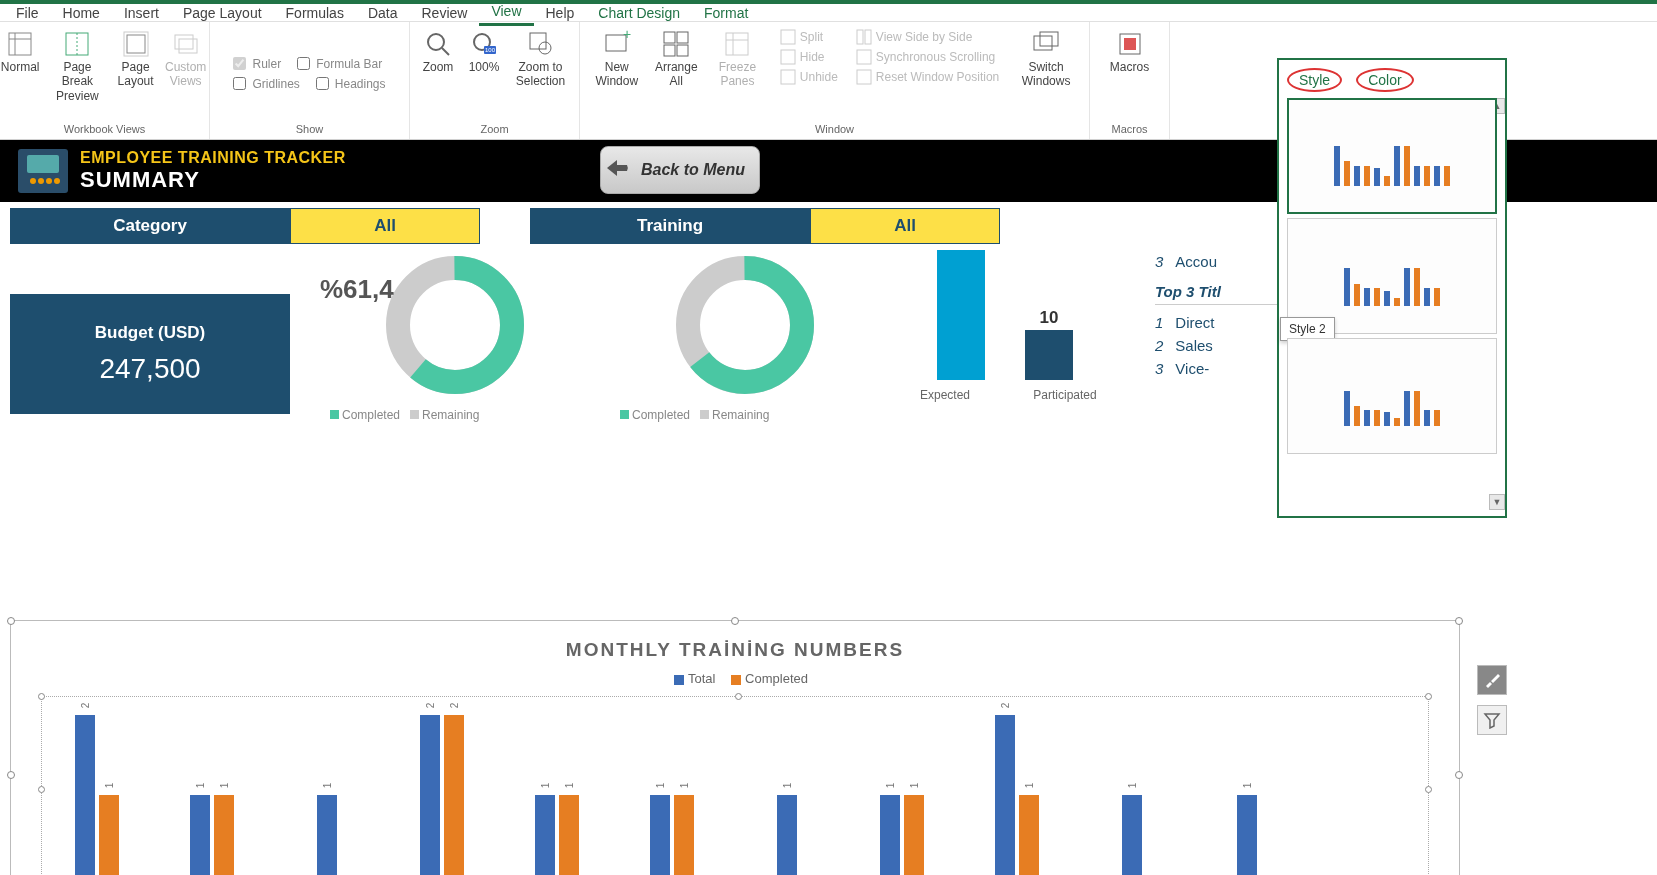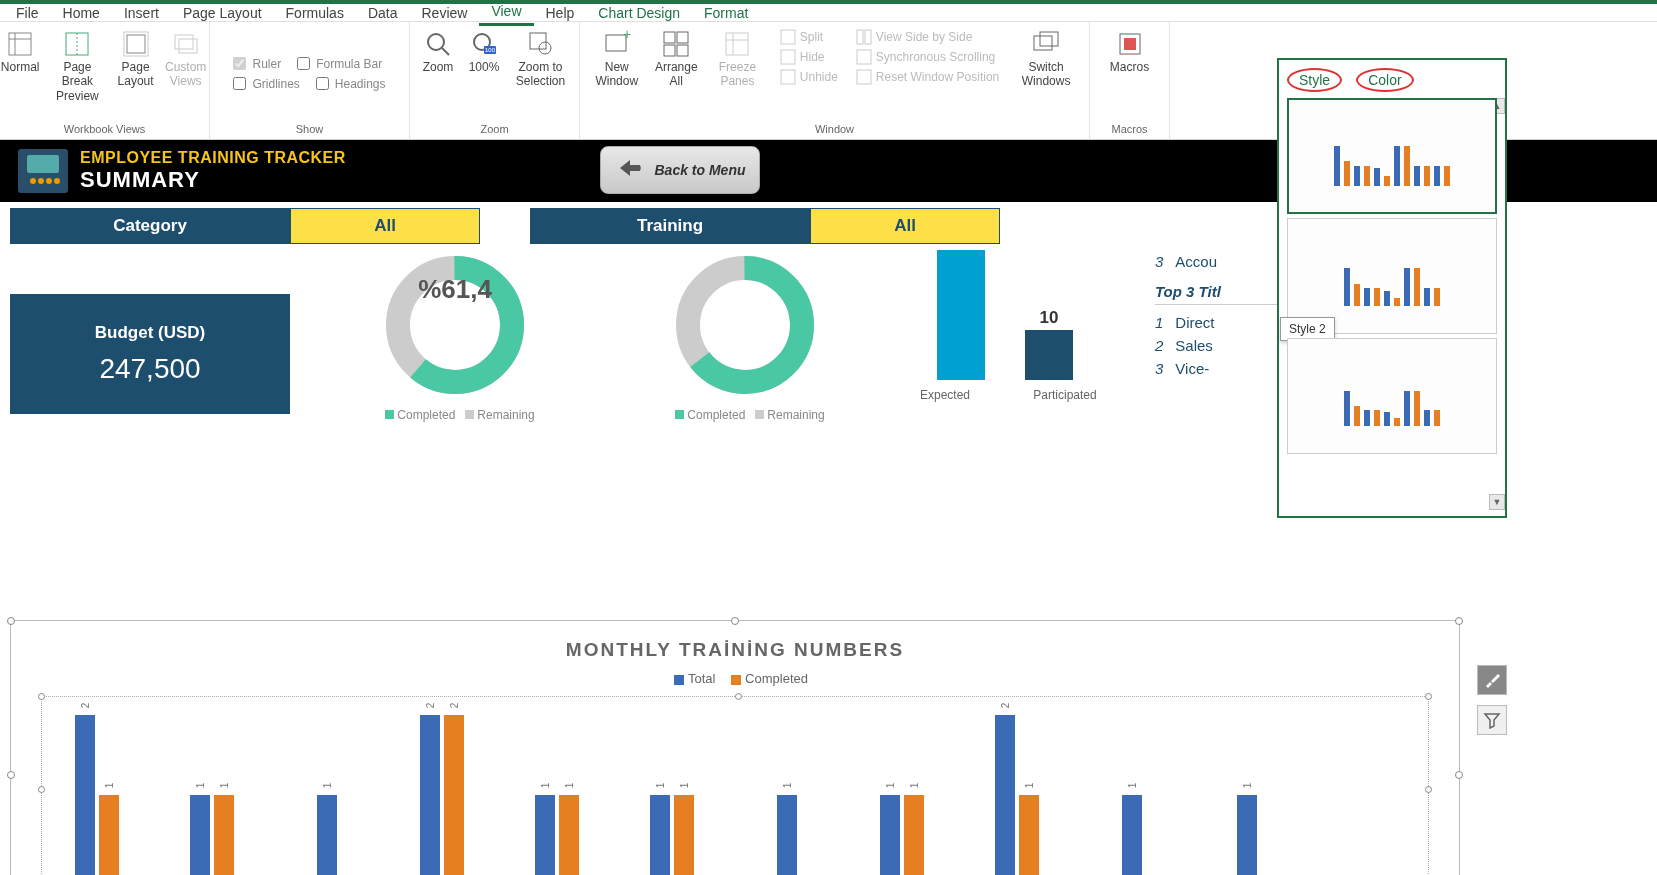--- a/index.html
+++ b/index.html
@@ -20,32 +20,32 @@
 .chkrow{display:flex;align-items:center;gap:6px;font-size:12px;color:#888;padding:2px 8px;white-space:nowrap}
 .chkrow input{width:13px;height:13px}
 .smallstack{display:flex;flex-direction:column;gap:2px;padding:2px 4px}
 .smallrow{display:flex;align-items:center;gap:4px;font-size:12px;color:#888;padding:1px 4px;white-space:nowrap}
 .smallrow.disabled{color:#bbb}
 .worksheet{position:relative;padding:0;background:#fff}
 .dashhead{background:#000;height:62px;display:flex;align-items:center;padding:0 18px;position:relative}
 .dashicon{width:50px;height:44px;background:#2a4d69;border-radius:3px;margin-right:12px;display:flex;align-items:center;justify-content:center}
 .dashtitle1{color:#f5c518;font-size:16px;font-weight:600;letter-spacing:.5px}
 .dashtitle2{color:#fff;font-size:22px;font-weight:700;letter-spacing:1px}
-.backbtn{position:absolute;left:600px;top:6px;width:160px;height:48px;background:linear-gradient(#e8e8e8,#c8c8c8);border:1px solid #aaa;border-radius:8px;display:flex;align-items:center;justify-content:center;gap:8px;font-style:italic;font-weight:700;font-size:14px;color:#333}
+.backbtn{position:absolute;left:600px;top:6px;width:160px;height:48px;background:linear-gradient(#e8e8e8,#c8c8c8);border:1px solid #aaa;border-radius:8px;display:flex;align-items:center;justify-content:flex-start;gap:8px;font-style:italic;font-weight:700;font-size:16px;color:#333}
 .filterbar{display:flex;height:36px;margin:6px 10px;gap:0}
 .fcell{flex:0 0 auto;display:flex;align-items:center;justify-content:center;font-size:17px;font-weight:700;height:36px}
 .fcell.dark{background:#1e4e6e;color:#fff;width:280px}
 .fcell.light{background:#fde047;color:#1e4e6e;border:1px solid #1e4e6e;width:190px}
 .fcell.spacer{width:50px}
 .dashbody{position:relative;padding:0 10px}
 .card{position:absolute;background:#fff;border:none}
 .budget{background:#1e4e6e;color:#fff;width:280px;height:120px;left:10px;top:44px;display:flex;flex-direction:column;align-items:center;justify-content:center}
 .budget .t{font-size:17px;font-weight:600;margin-bottom:10px}
 .budget .v{font-size:28px;font-weight:400}
-.donut{position:absolute;text-align:center}
+.donut{position:absolute;text-align:left}
 .donut .pct{position:absolute;top:24px;left:0;right:0;font-size:26px;font-weight:700;color:#555}
 .donut .legend{font-size:12px;color:#888;margin-top:8px}
 .donut .legend .sq{display:inline-block;width:9px;height:9px;margin:0 3px 0 10px}
 .barcard{position:absolute;top:0;left:870px;width:270px;height:170px}
 .barcard .bars{display:flex;align-items:flex-end;height:130px;gap:40px;justify-content:center}
 .barcard .bar{width:48px;background:#00a0d2;position:relative}
 .barcard .bar .val{position:absolute;top:-22px;left:0;right:0;text-align:center;font-size:17px;font-weight:700;color:#333}
 .barcard .labs{display:flex;justify-content:center;gap:40px;font-size:12px;color:#666;margin-top:8px}
 .barcard .labs span{width:80px;text-align:center}
 .topcard{position:absolute;left:1155px;top:0;width:220px;font-size:15px;color:#1e4e6e}

